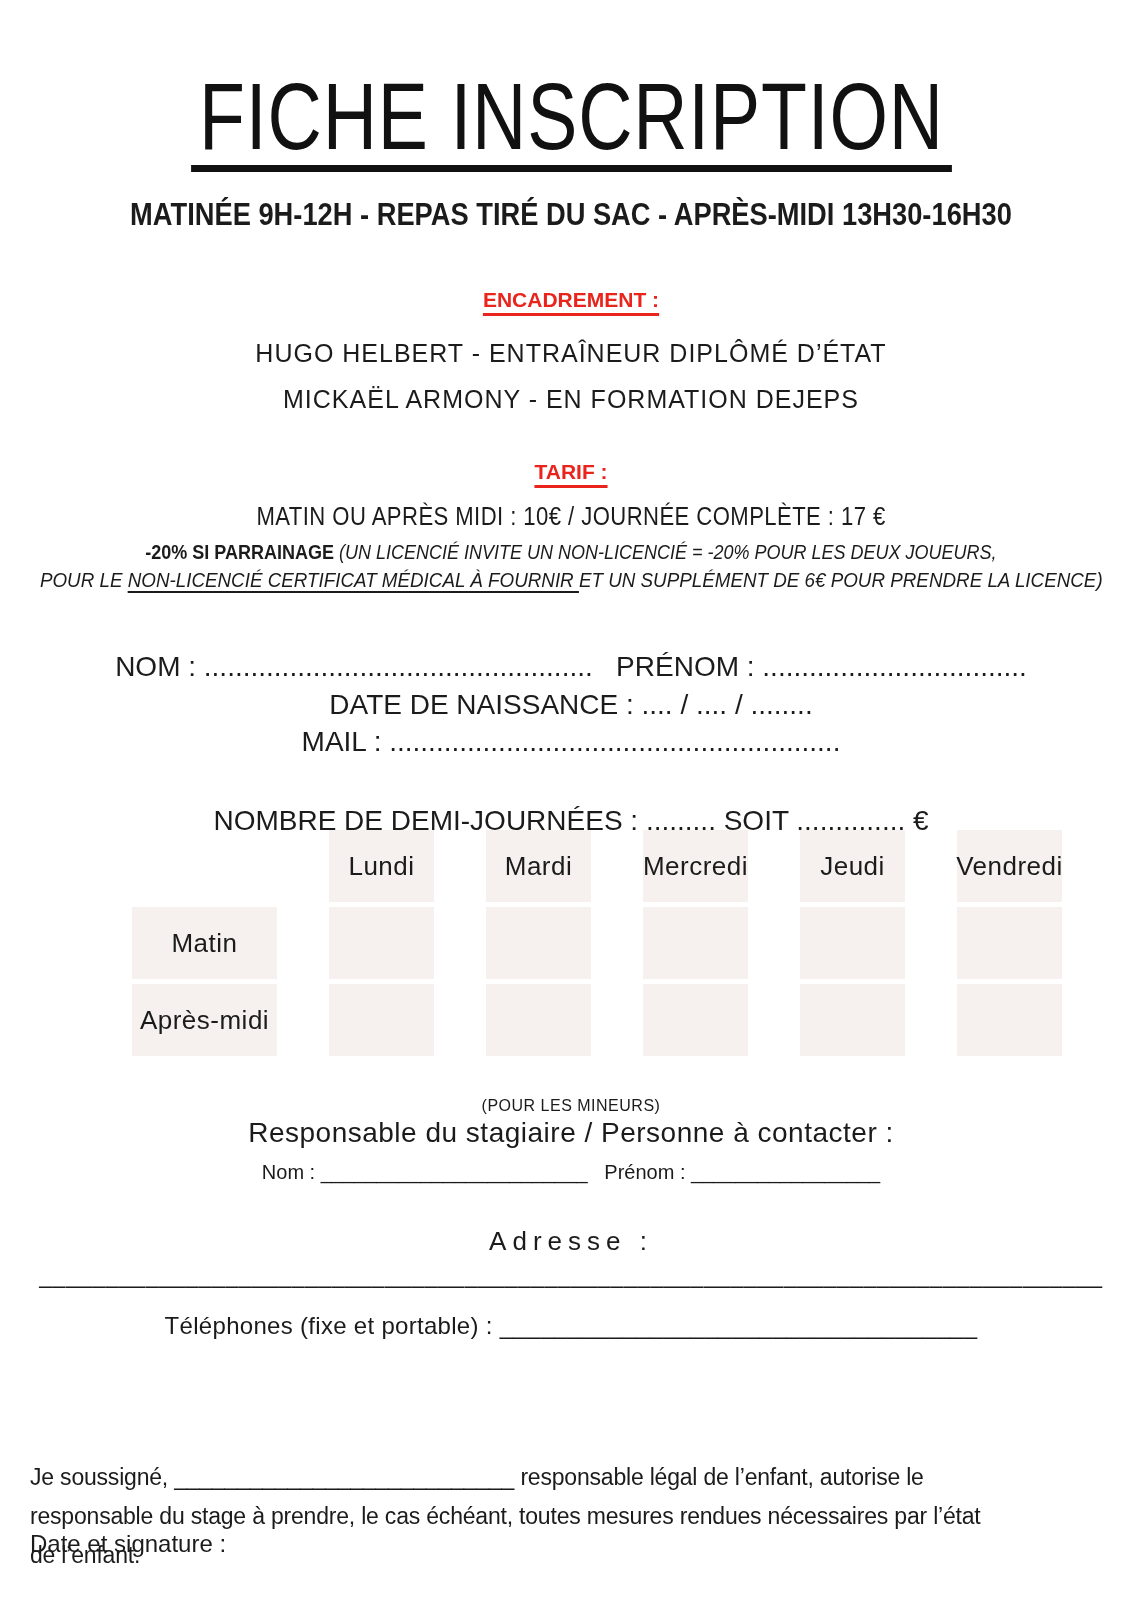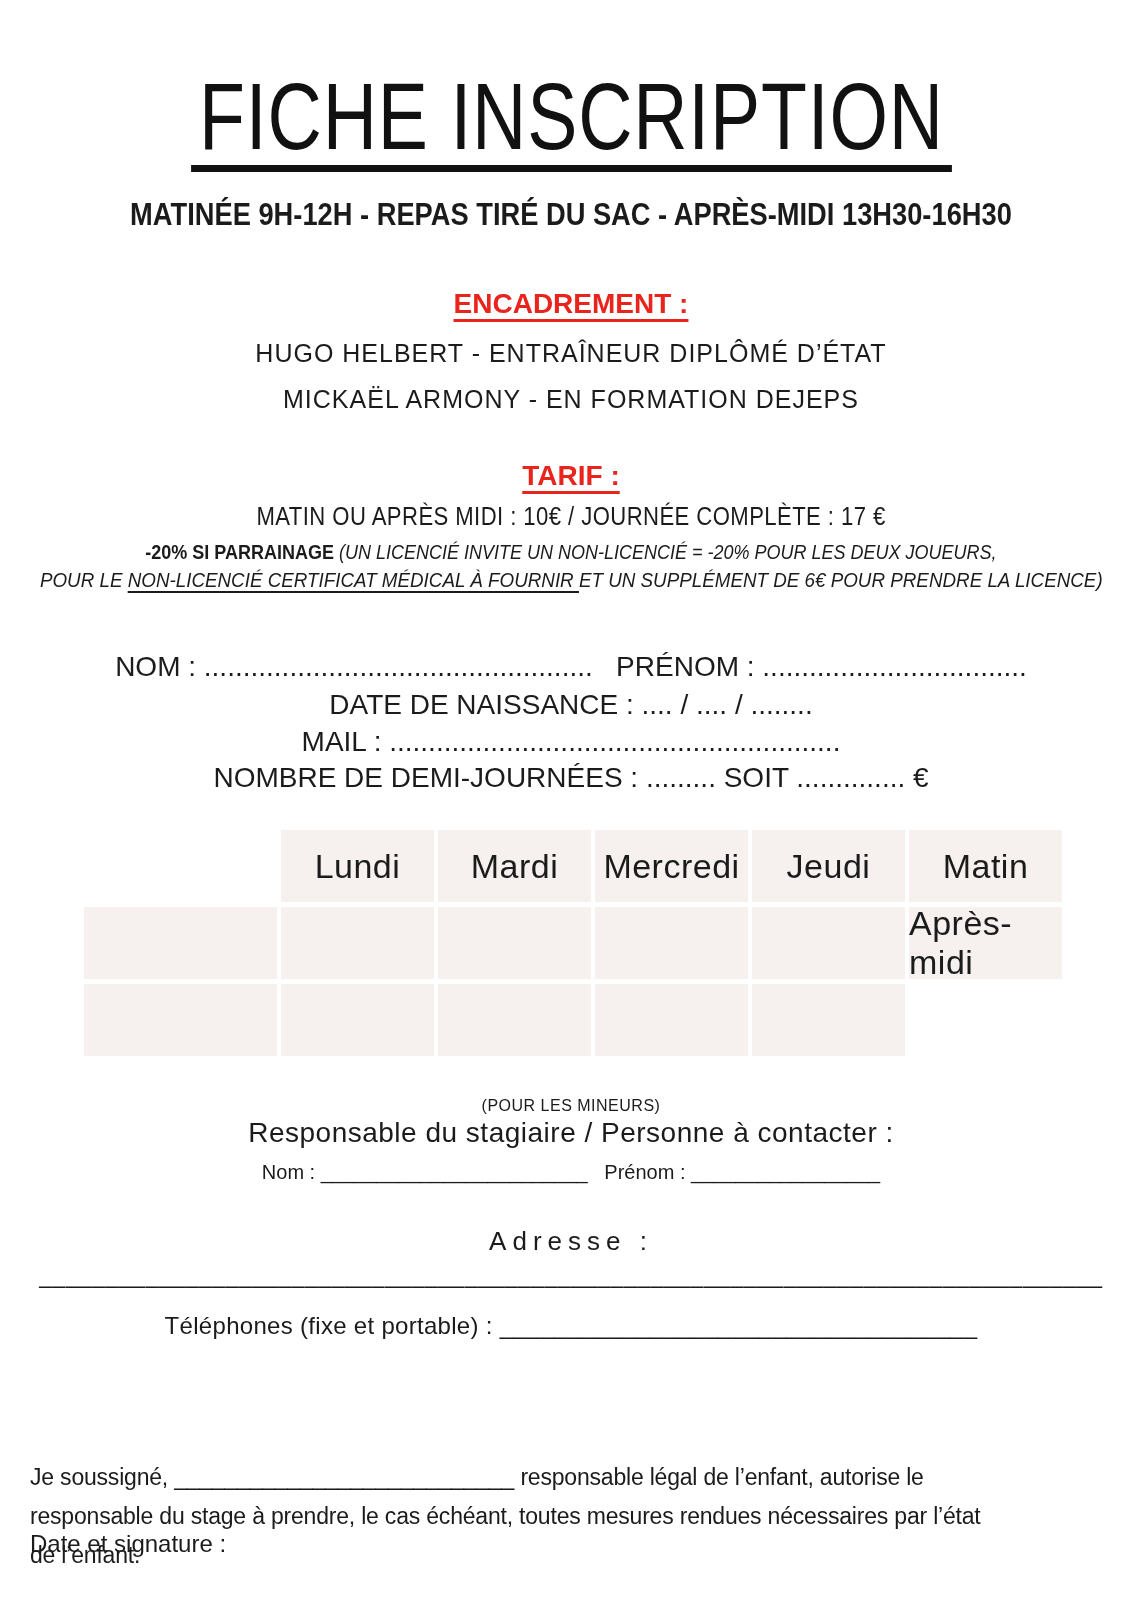--- a/index.html
+++ b/index.html
@@ -24,21 +24,21 @@
     font-size:94px;line-height:0.92;font-weight:400;letter-spacing:1px;
     color:var(--title-black,#111);
     padding:0 10px 5px 10px;border-bottom:7px solid var(--title-black,#111);
     transform:scaleX(0.80);
   }
   .subtitle-wrap{top:196px;}
   .subtitle-text{font-size:31px;font-weight:700;letter-spacing:0px;transform:scaleX(0.88);}
 
   
   .red-heading{
-    color:var(--accent-red,#e8241c);font-weight:700;font-size:28px;
+    color:var(--accent-red,#e8241c);font-weight:700;font-size:21px;
     text-decoration:underline;text-decoration-thickness:3px;text-underline-offset:6px;
   }
   .enc-heading{top:287px;}
   .coach1{top:338px;}
   .coach2{top:384px;}
   .coach-line{font-size:25px;letter-spacing:1px;}
 
   .tarif-heading{top:459px;}
   .prices{top:501px;}
   .prices-text{font-size:26px;transform:scaleX(0.85);letter-spacing:0.5px;}
@@ -48,34 +48,34 @@
   .promo2 .sq{font-size:20px;font-style:italic;transform:scaleX(0.94);}
   .promo-bold{font-weight:700;font-style:normal;}
   .promo-italic{font-style:italic;}
   .u2{text-decoration:underline;text-decoration-thickness:2px;text-underline-offset:4px;}
 
   
   .field-line{font-size:28px;}
   .f-nom{top:650px;}
   .f-naissance{top:688px;}
   .f-mail{top:725px;}
-  .f-nombre{top:761px;}
+  .f-nombre{top:804px;}
 
   
   .sched{
     position:absolute;top:830px;left:84px;
     display:grid;
     grid-template-columns:193px repeat(5,153px);
     grid-template-rows:72px 72px 72px;
     column-gap:4px;row-gap:5px;
   }
   .tcell{
     background:var(--table-cell-bg,#f6f1ef);
     display:flex;align-items:center;justify-content:center;
-    font-size:34px;letter-spacing:0.5px;
+    font-size:26px;letter-spacing:0.5px;margin-left:48px;
   }
   .tcell.corner{background:transparent;}
 
   
   .minors{top:1096px;font-size:16px;letter-spacing:0.5px;}
   .resp-heading{top:1116px;font-size:28px;letter-spacing:0.5px;}
   .nomprenom{top:1160px;font-size:20px;}
   .adresse{top:1226px;font-size:26px;letter-spacing:6px;}
   .blankline{top:1262px;font-size:23px;letter-spacing:0.5px;}
   .telephones{top:1312px;font-size:24px;letter-spacing:0.3px;}
@@ -124,20 +124,21 @@
   <div class="abs field-line pre f-naissance">DATE DE NAISSANCE : .... / .... / ........</div>
   <div class="abs field-line pre f-mail">MAIL : ..........................................................</div>
   <div class="abs field-line pre f-nombre">NOMBRE DE DEMI-JOURNÉES : ......... SOIT .............. €</div>
 
   <div class="sched">
     <div class="tcell corner"></div>
     <div class="tcell">Lundi</div>
     <div class="tcell">Mardi</div>
     <div class="tcell">Mercredi</div>
     <div class="tcell">Jeudi</div>
+    <div class="tcell">Vendredi</div>
 
     <div class="tcell">Matin</div>
     <div class="tcell"></div>
     <div class="tcell"></div>
     <div class="tcell"></div>
     <div class="tcell"></div>
     <div class="tcell"></div>
 
     <div class="tcell">Après-midi</div>
     <div class="tcell"></div>

